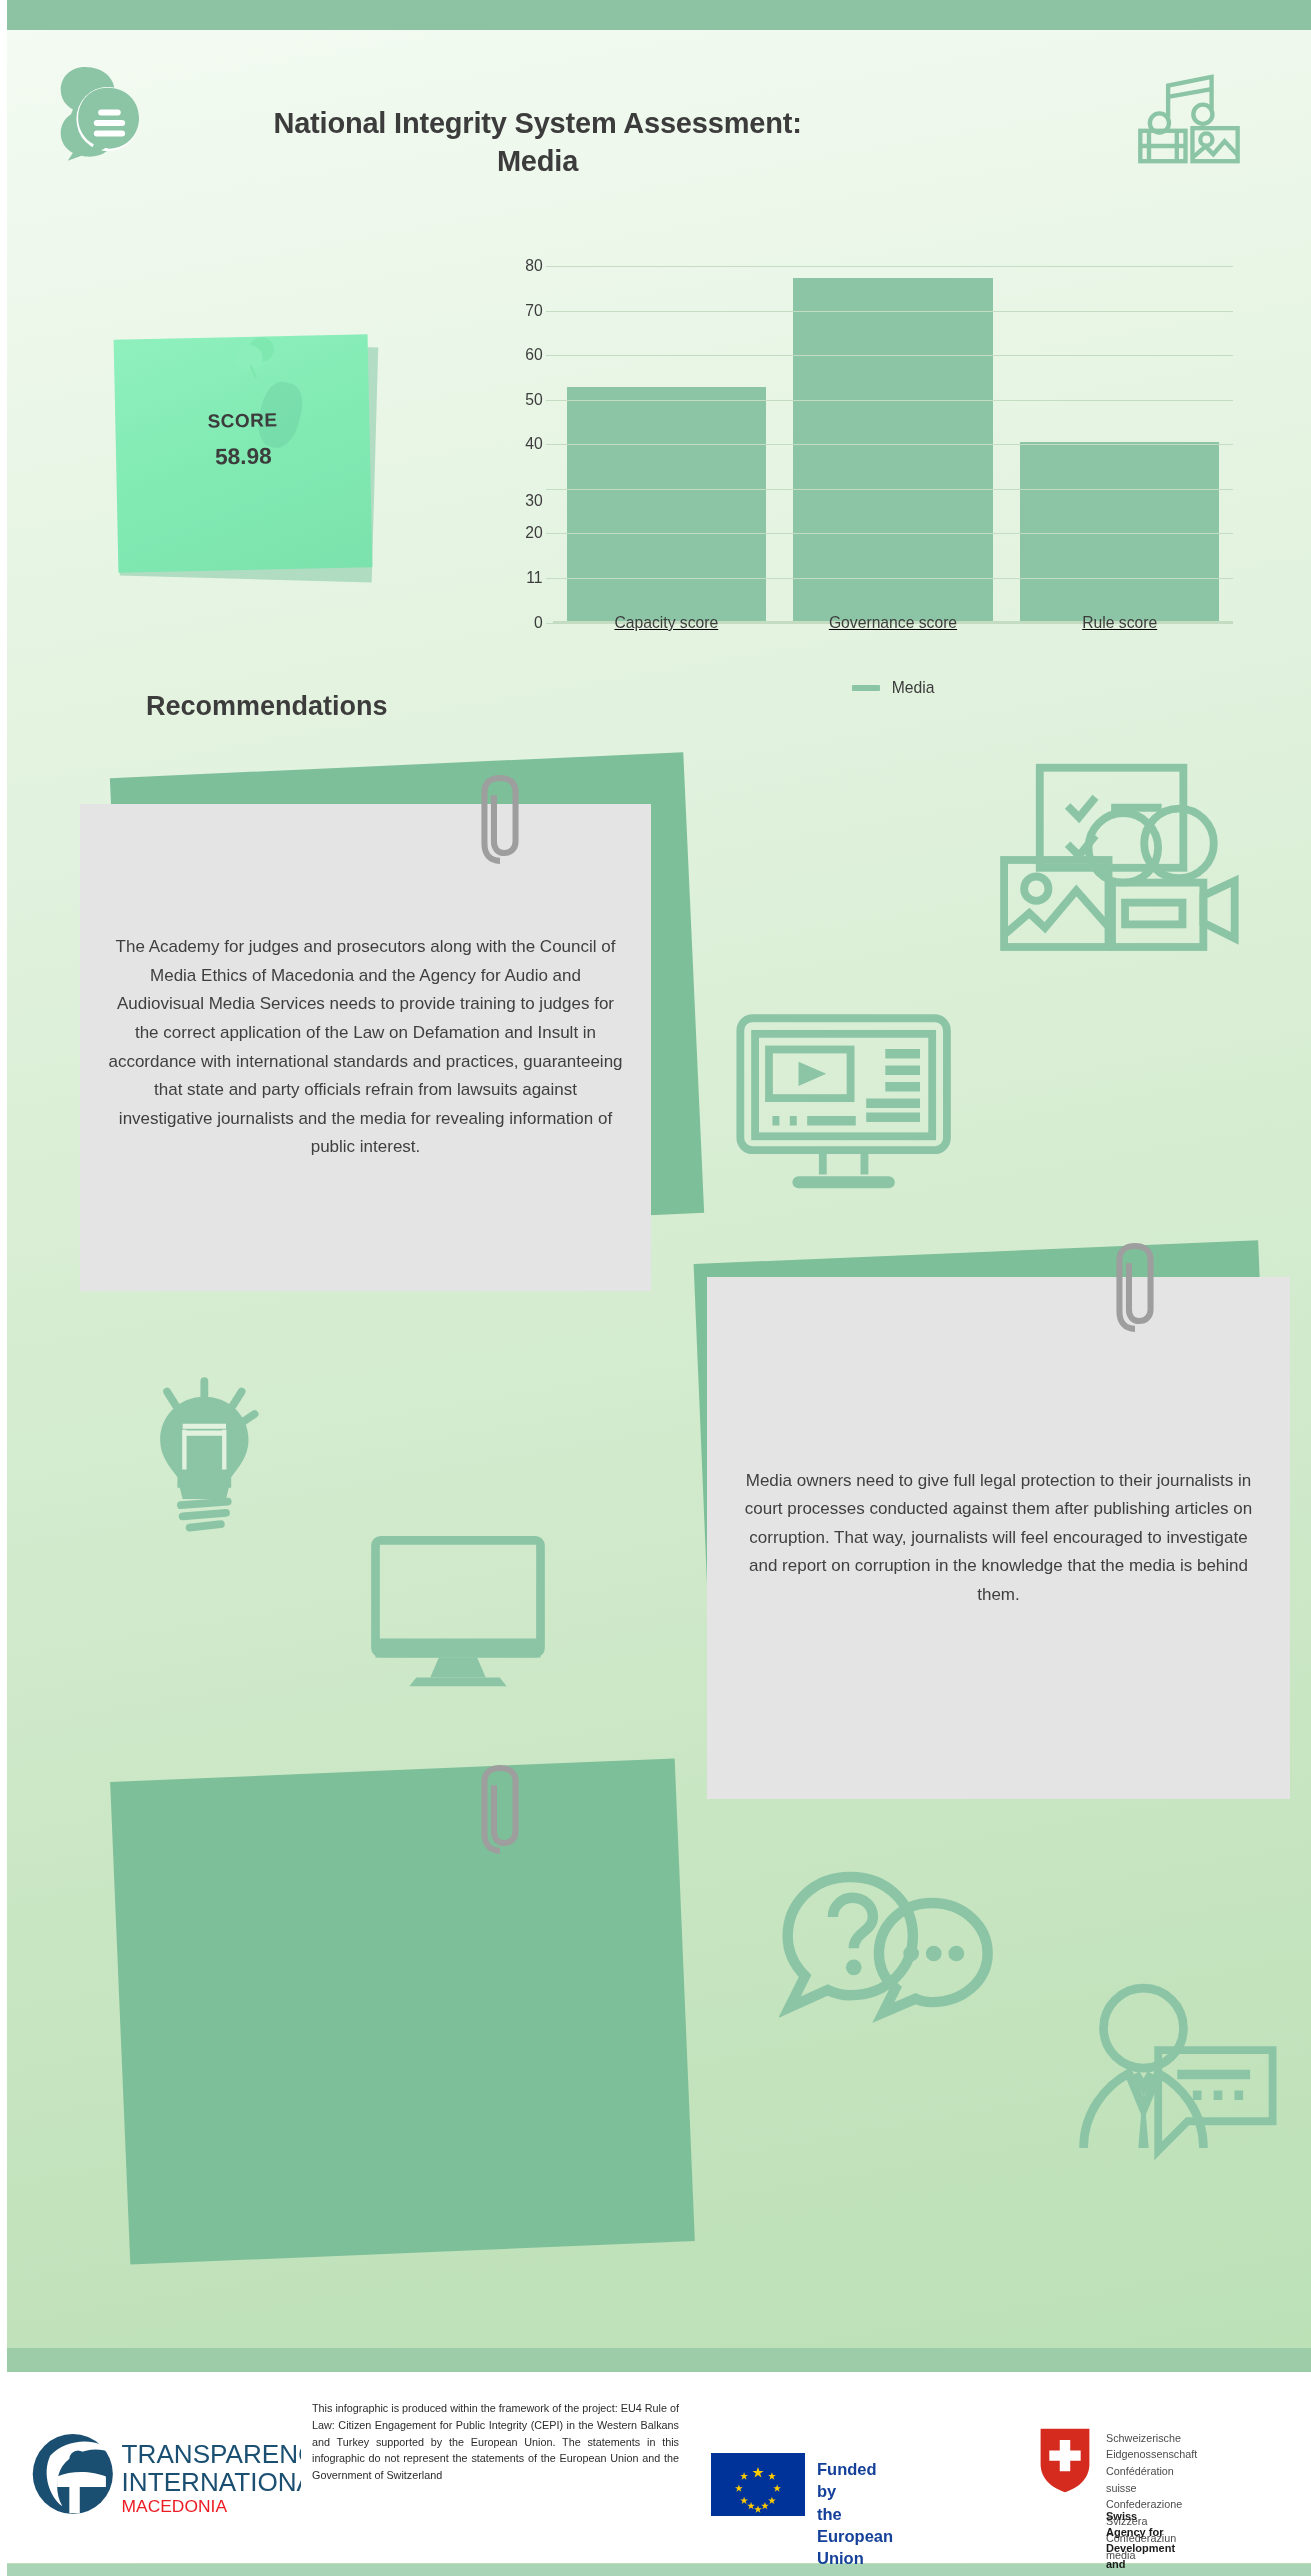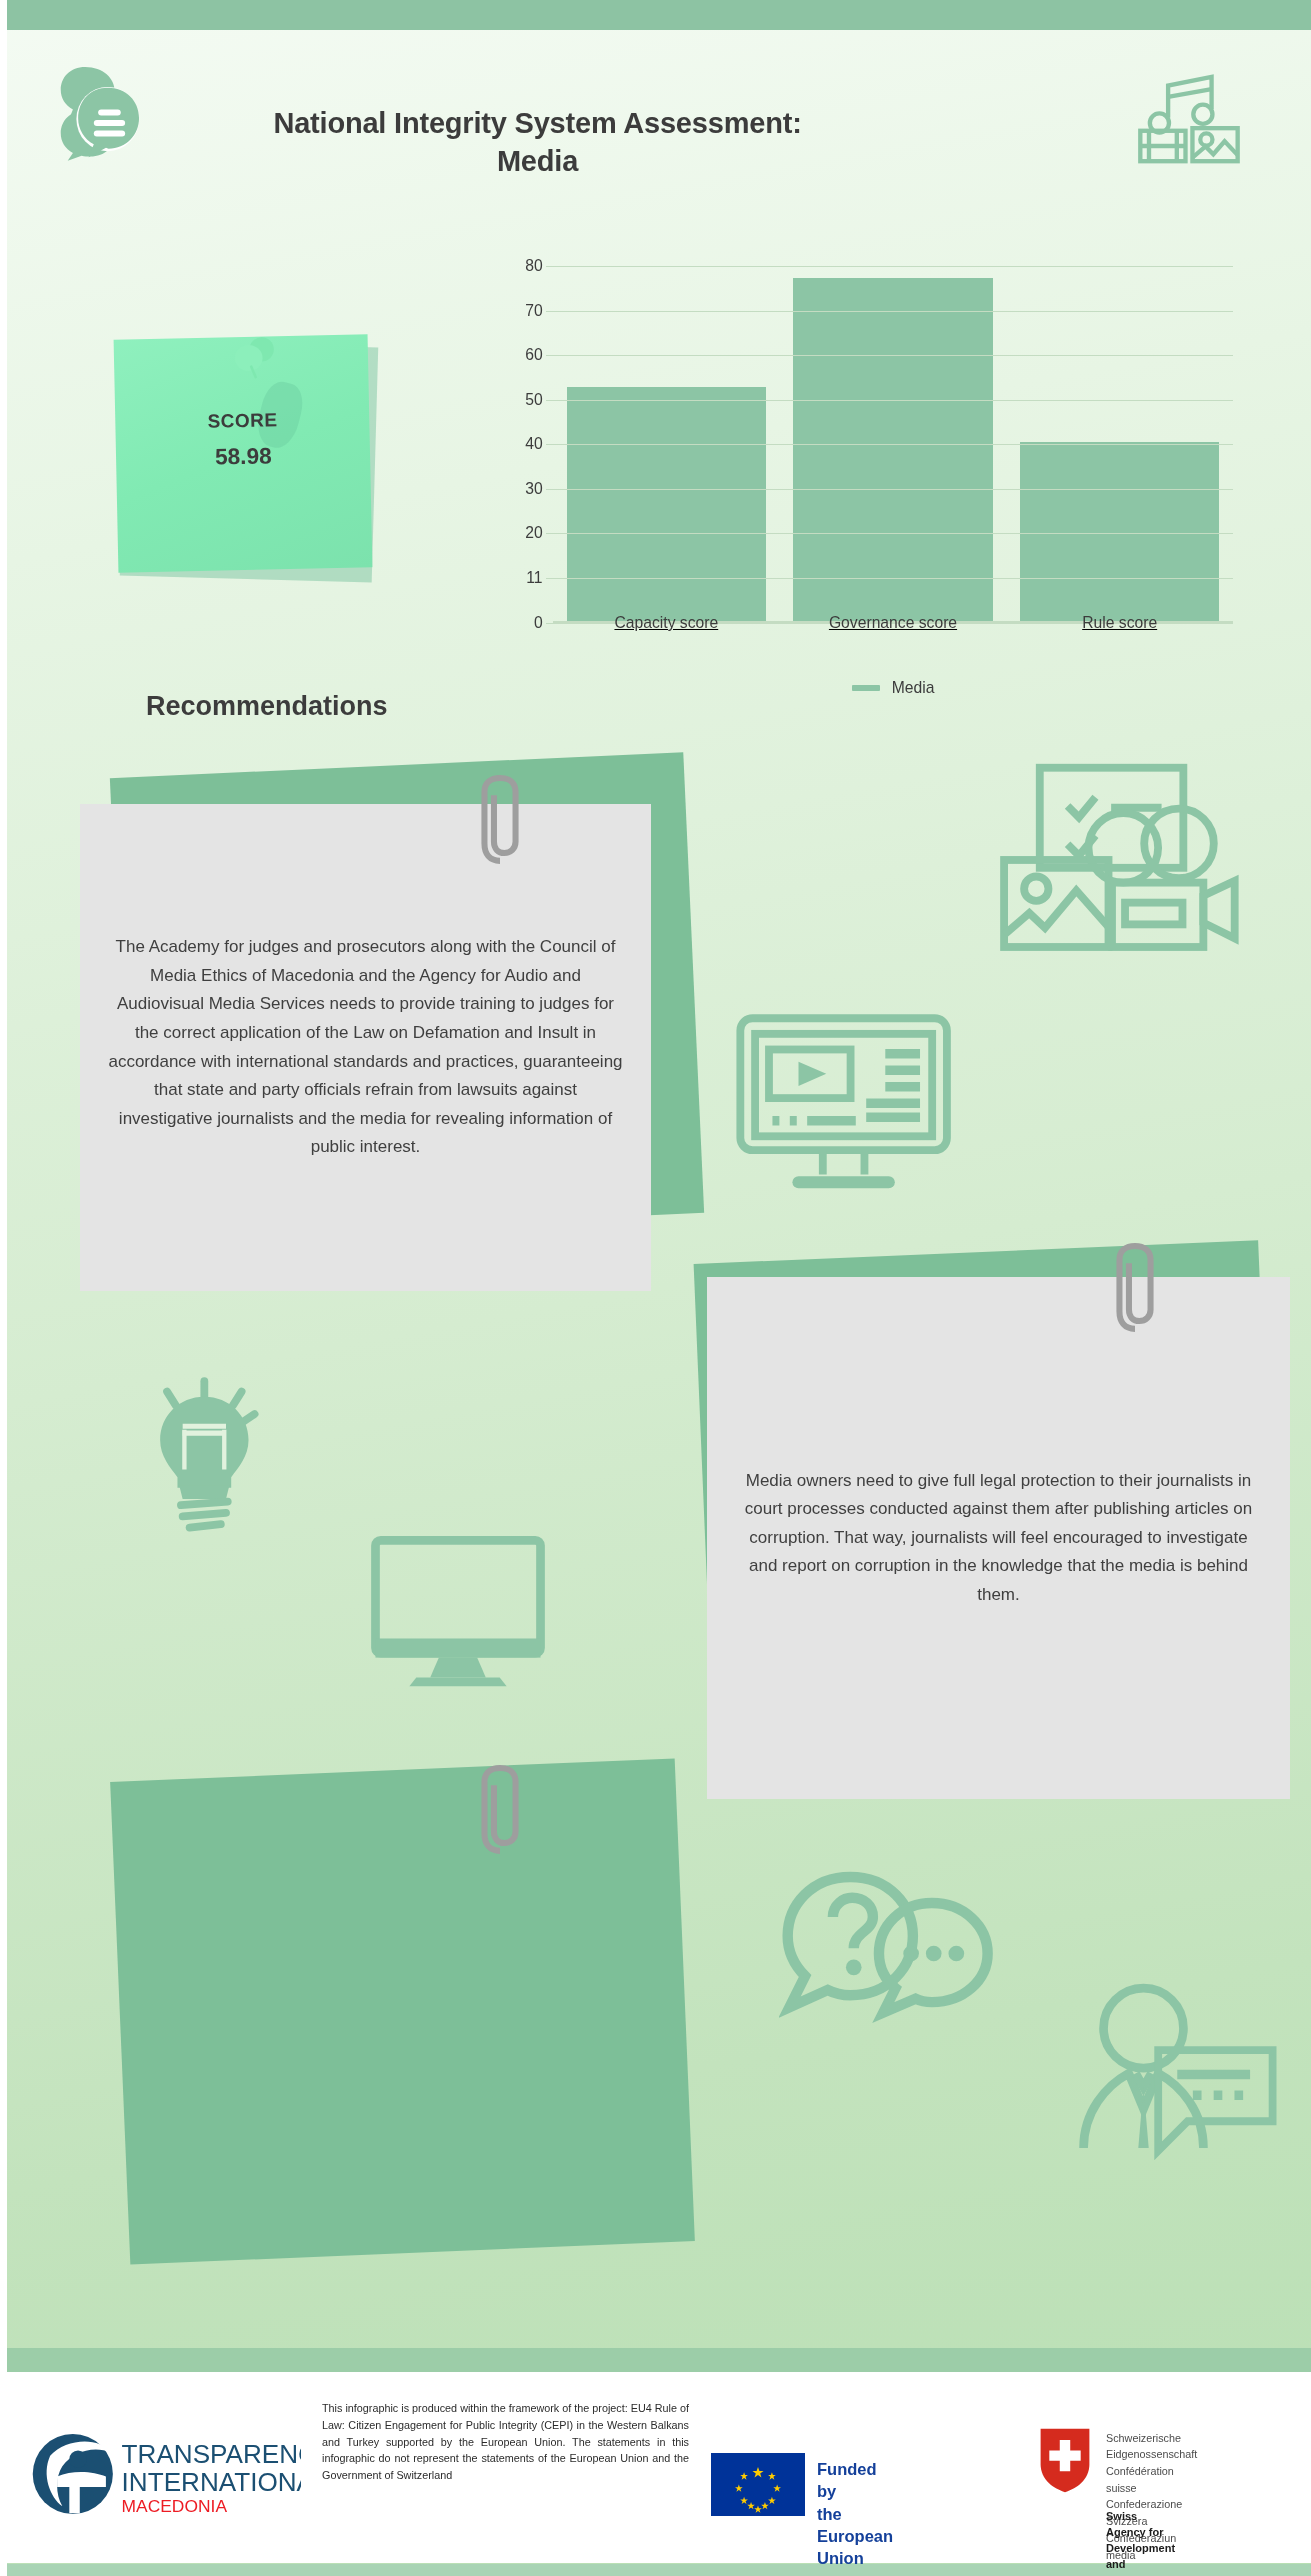--- a/index.html
+++ b/index.html
@@ -154,21 +154,21 @@
   }
   .card-text { padding: 0 26px; }
   .clip { position: absolute; }
 
   
   .deco { position: absolute; }
 
   
   .ti-logo { position: absolute; left: 24px; top: 2426px; }
   .disclaimer {
-    position: absolute; left: 315px; top: 2400px;
+    position: absolute; left: 305px; top: 2400px;
     width: 367px;
     font-size: 10.8px;
     line-height: 1.56;
     color: #2b2b2b;
     text-align: justify;
   }
   .eu-block { position: absolute; left: 704px; top: 2453px; }
   .eu-flag { position: absolute; left: 0; top: 0; width: 94px; height: 63px; background: #003399; }
   .eu-text {
     position: absolute; left: 106px; top: 5.2px;
@@ -258,21 +258,21 @@
     <div class="gridline" style="top: 357px;"></div>
         <div class="ytick" style="top: 357px;">0</div>
         <div class="tickmark" style="top: 357px;"></div>
         <div class="gridline" style="top: 312px;"></div>
         <div class="ytick" style="top: 312px;">11</div>
         <div class="tickmark" style="top: 312px;"></div>
         <div class="gridline" style="top: 267px;"></div>
         <div class="ytick" style="top: 267px;">20</div>
         <div class="tickmark" style="top: 267px;"></div>
         <div class="gridline" style="top: 223px;"></div>
-        <div class="ytick" style="top: 223px;">30</div>
+        <div class="ytick" style="top: 235px;">30</div>
         <div class="tickmark" style="top: 223px;"></div>
         <div class="gridline" style="top: 178px;"></div>
         <div class="ytick" style="top: 178px;">40</div>
         <div class="tickmark" style="top: 178px;"></div>
         <div class="gridline" style="top: 134px;"></div>
         <div class="ytick" style="top: 134px;">50</div>
         <div class="tickmark" style="top: 134px;"></div>
         <div class="gridline" style="top: 89px;"></div>
         <div class="ytick" style="top: 89px;">60</div>
         <div class="tickmark" style="top: 89px;"></div>

